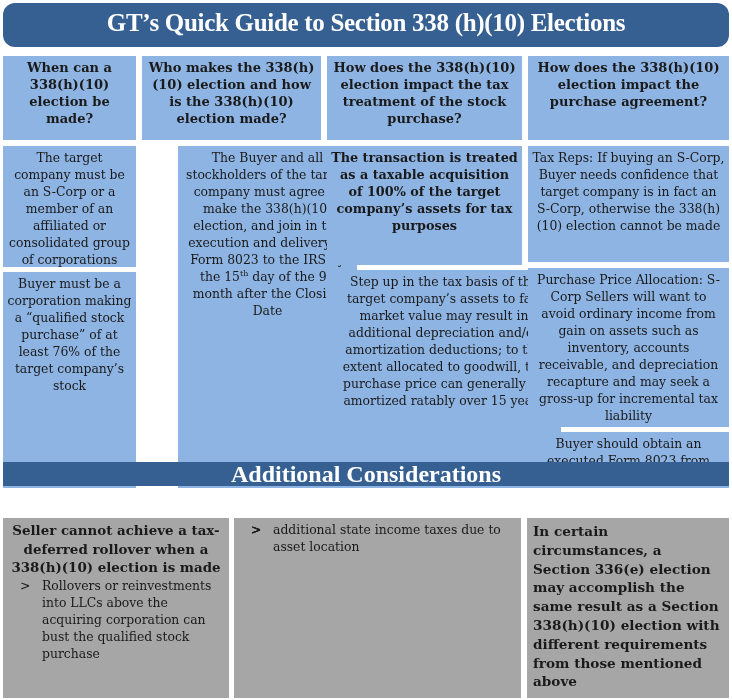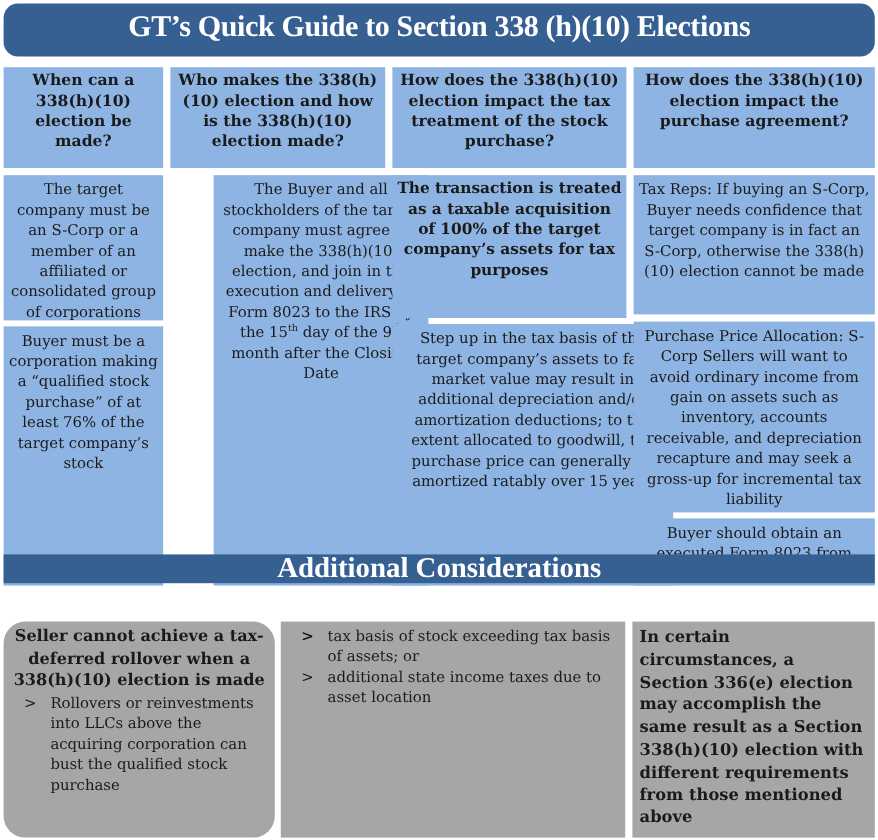--- a/index.html
+++ b/index.html
@@ -41,28 +41,28 @@
 
 <div class="abs blue cell bold" style="left:327px;top:146px;width:195px;height:119px;">The transaction is treated as a taxable acquisition of 100% of the target company’s assets for tax purposes</div>
 <div class="abs blue cell" style="left:327px;top:270px;width:234px;height:218px;">Step up in the tax basis of the target company’s assets to fair market value may result in additional depreciation and/or amortization deductions; to the extent allocated to goodwill, the purchase price can generally be amortized ratably over 15 years</div>
 
 <div class="abs blue cell" style="left:528px;top:146px;width:201px;height:116px;">Tax Reps: If buying an S-Corp, Buyer needs confidence that target company is in fact an S-Corp, otherwise the 338(h)(10) election cannot be made</div>
 <div class="abs blue cell" style="left:528px;top:268px;width:201px;height:159px;">Purchase Price Allocation:  S-Corp Sellers will want to avoid ordinary income from gain on assets such as inventory, accounts receivable, and depreciation recapture and may seek a gross-up for incremental tax liability</div>
 <div class="abs blue cell" style="left:528px;top:432px;width:201px;height:56px;">Buyer should obtain an executed Form 8023 from Sellers at or prior to Closing</div>
 
 <div class="abs bar sub-bar">Additional Considerations</div>
 
-<div class="abs gray" style="left:3px;top:518px;width:226px;height:180px;padding:3px 3px 0 3px;border-radius:18px;">
+<div class="abs gray" style="left:3px;top:518px;width:226px;height:180px;padding:3px 3px 0 3px;">
   <div class="g-head">Seller cannot achieve a tax-deferred rollover when a 338(h)(10) election is made</div>
   <ul class="g-list">
     <li><span class="bullet">&gt;</span><span>Rollovers or reinvestments into LLCs above the acquiring corporation can bust the qualified stock purchase</span></li>
   </ul>
 </div>
 
 <div class="abs gray" style="left:234px;top:518px;width:287px;height:180px;padding:3px 3px 0 3px;">
   <ul class="g-list">
     <li><span class="bullet">&gt;</span></li>
-    <li><span class="bullet">&gt;</span><span>tax basis of stock exceeding tax basis of assets;  or</span></li>
+    <li><span class="bullet">&gt;</span></li>
     <li><span class="bullet">&gt;</span><span>additional state income taxes due to asset location</span></li>
   </ul>
 </div>
 
 <div class="abs gray g3" style="left:527px;top:518px;width:202px;height:180px;">In certain circumstances, a Section 336(e) election may accomplish the same result as a Section 338(h)(10) election with different requirements from those mentioned above</div>
 
 </body></html>

